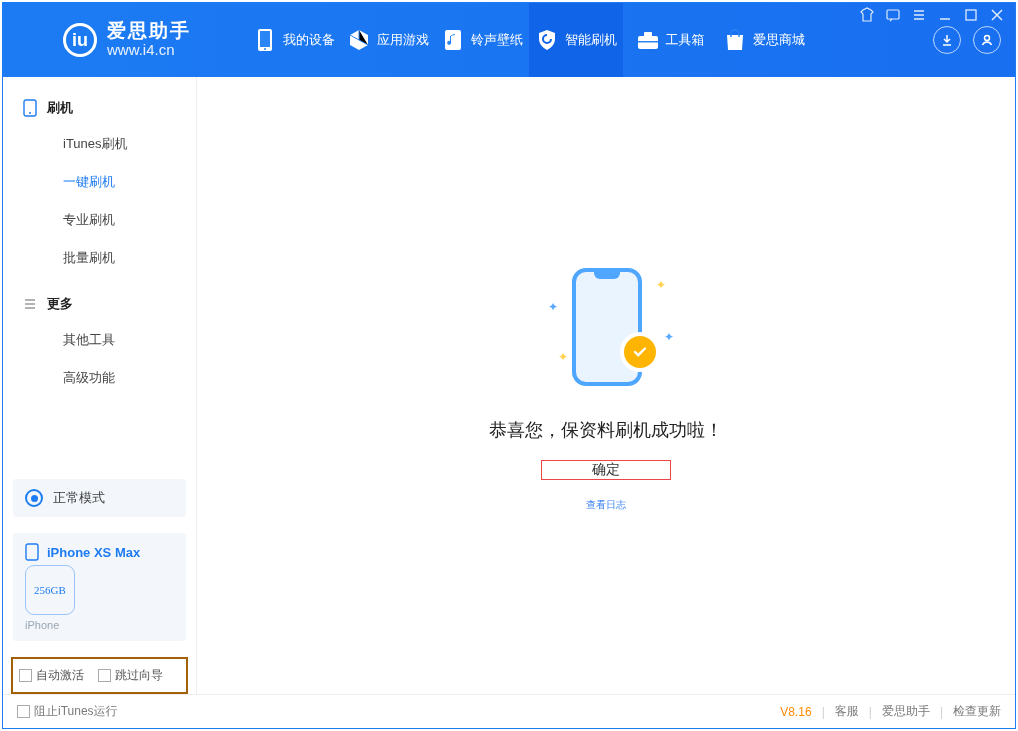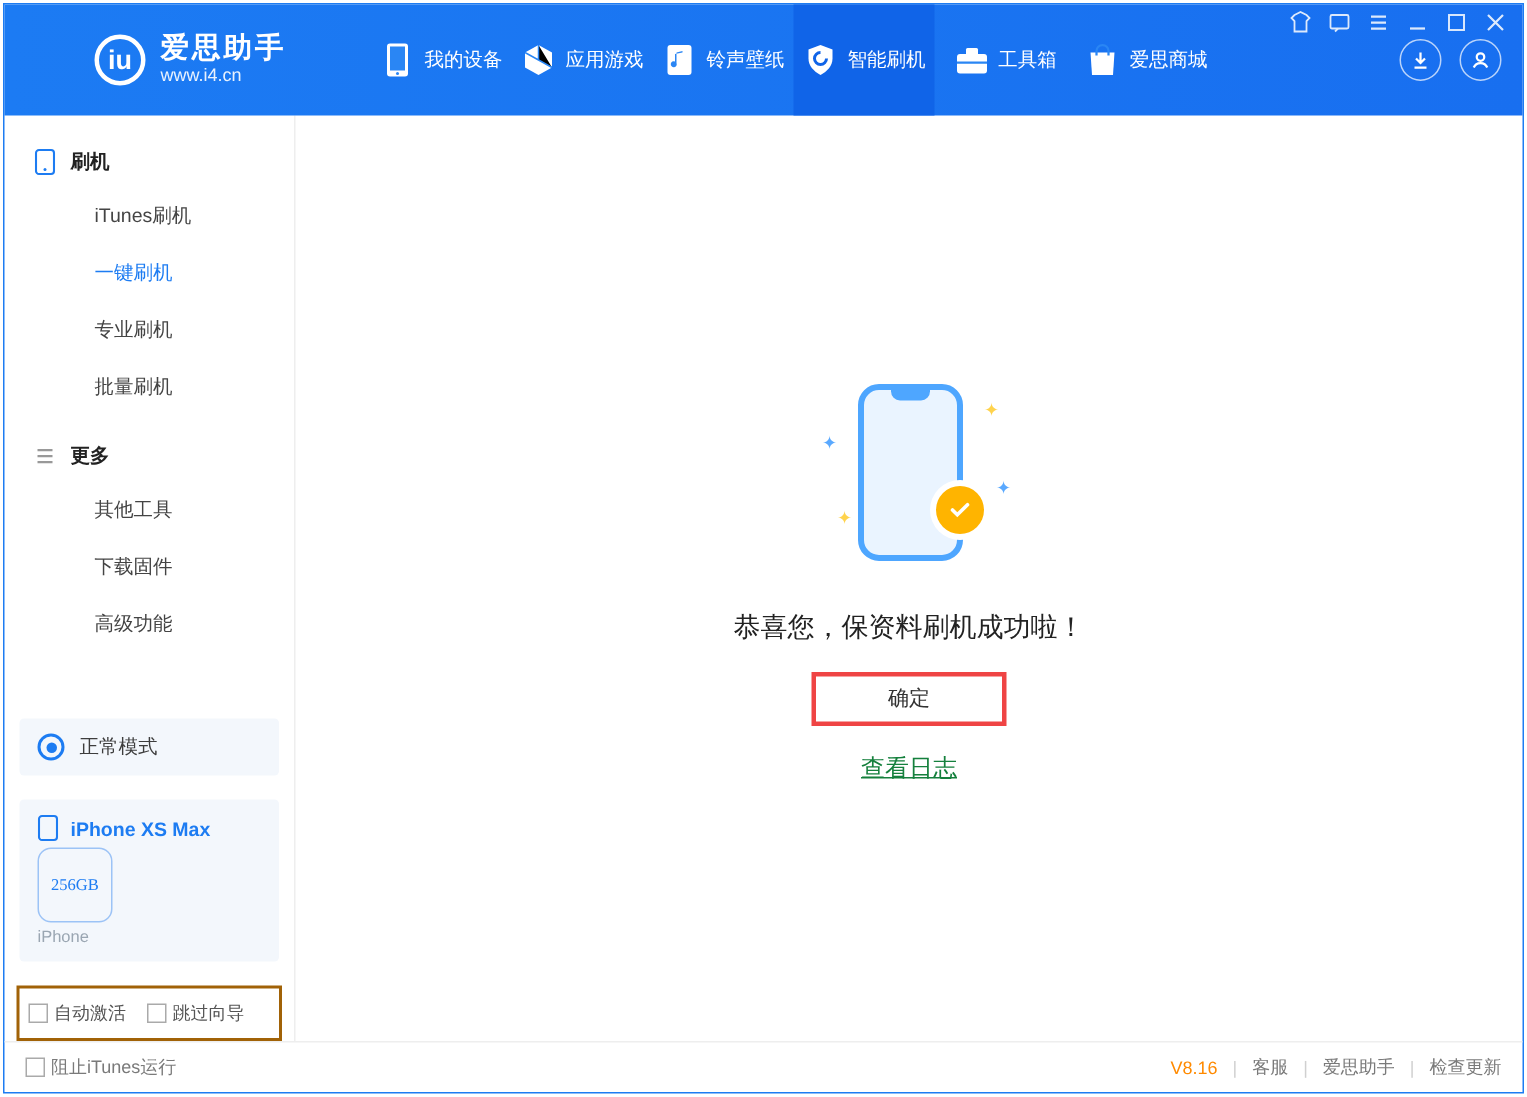--- a/index.html
+++ b/index.html
@@ -22,21 +22,21 @@
   position: relative;
 }
 .logo-block { display: flex; align-items: center; padding-left: 16px; width: 200px; margin-left: 44px; }
 .logo-circle {
   width: 34px; height: 34px; border-radius: 50%;
   border: 3px solid #fff; display: flex; align-items: center; justify-content: center;
   font-weight: bold; font-size: 18px; color: #fff;
 }
 .logo-text { margin-left: 10px; line-height: 1.1; }
 .logo-text .title { font-size: 19px; font-weight: 600; letter-spacing: 2px; }
-.logo-text .sub { font-size: 12px; opacity: .9; }
+.logo-text .sub { font-size: 15px; opacity: .9; }
 
 .nav { display: flex; align-items: stretch; }
 .nav-item {
   width: 94px; display: flex; flex-direction: row; align-items: center; justify-content: center;
   font-size: 13px; cursor: pointer; gap: 6px;
 }
 .nav-item.active { background: #1064e8; }
 .nav-icon { width: 24px; height: 24px; display:flex; align-items:center; justify-content:center; }
 
 .header-right {
@@ -96,24 +96,24 @@
 }
 .phone-notch{position:absolute;left:50%;top:-1px;transform:translateX(-50%);width:26px;height:8px;background:#4ea6ff;border-radius:0 0 6px 6px;}
 .check-badge{
   position:absolute; right:10px; bottom:32px; width:32px;height:32px;border-radius:50%;
   background:#ffb400; display:flex;align-items:center;justify-content:center;
   box-shadow:0 0 0 4px #fff;
 }
 .spark{position:absolute;font-size:12px;color:#5aa9ff;}
 .msg { font-size:18px; color:#222; font-weight:500; }
 .ok-btn {
-  width:130px;height:36px;border:3px solid #ef4444;background:#fff;color:#333;
+  width:130px;height:20px;border:1px solid #ef4444;background:#fff;color:#333;
   font-size:14px;cursor:pointer;
 }
-.log-link{ color:#15803d; font-size:16px; cursor:pointer;text-decoration:underline; }
+.log-link{ color:#3b82f6; font-size:10px; cursor:pointer; }
 
 
 .footer {
   height:34px; border-top:1px solid #eee; display:flex; align-items:center;
   font-size:12px; color:#7a7a7a; padding:0 14px; gap:10px;
 }
 .footer .spacer{flex:1;}
 .footer .ver{color:#ff8a00;}
 .footer .sep{color:#d0d0d0;}
 .footer .flink{color:#7a7a7a;cursor:pointer;}
@@ -243,21 +243,20 @@
         <div class="side-sub">专业刷机</div>
         <div class="side-sub">批量刷机</div>
 
         <div class="side-group-header" style="margin-top:10px">
           <svg width="14" height="14" viewBox="0 0 14 14">
               <path d="M2 3h10M2 7h10M2 11h10" stroke="#999" stroke-width="1.5"></path>
             </svg>
           <span>更多</span>
         </div>
         <div class="side-sub">其他工具</div>
-        <div class="side-sub">下载固件</div>
         <div class="side-sub">高级功能</div>
       </div>
 
       <div class="mode-card">
         <span class="mode-dot"></span>
         <span>正常模式</span>
       </div>
 
       <div class="device-card">
         <div style="display:flex;align-items:center;gap:8px">

